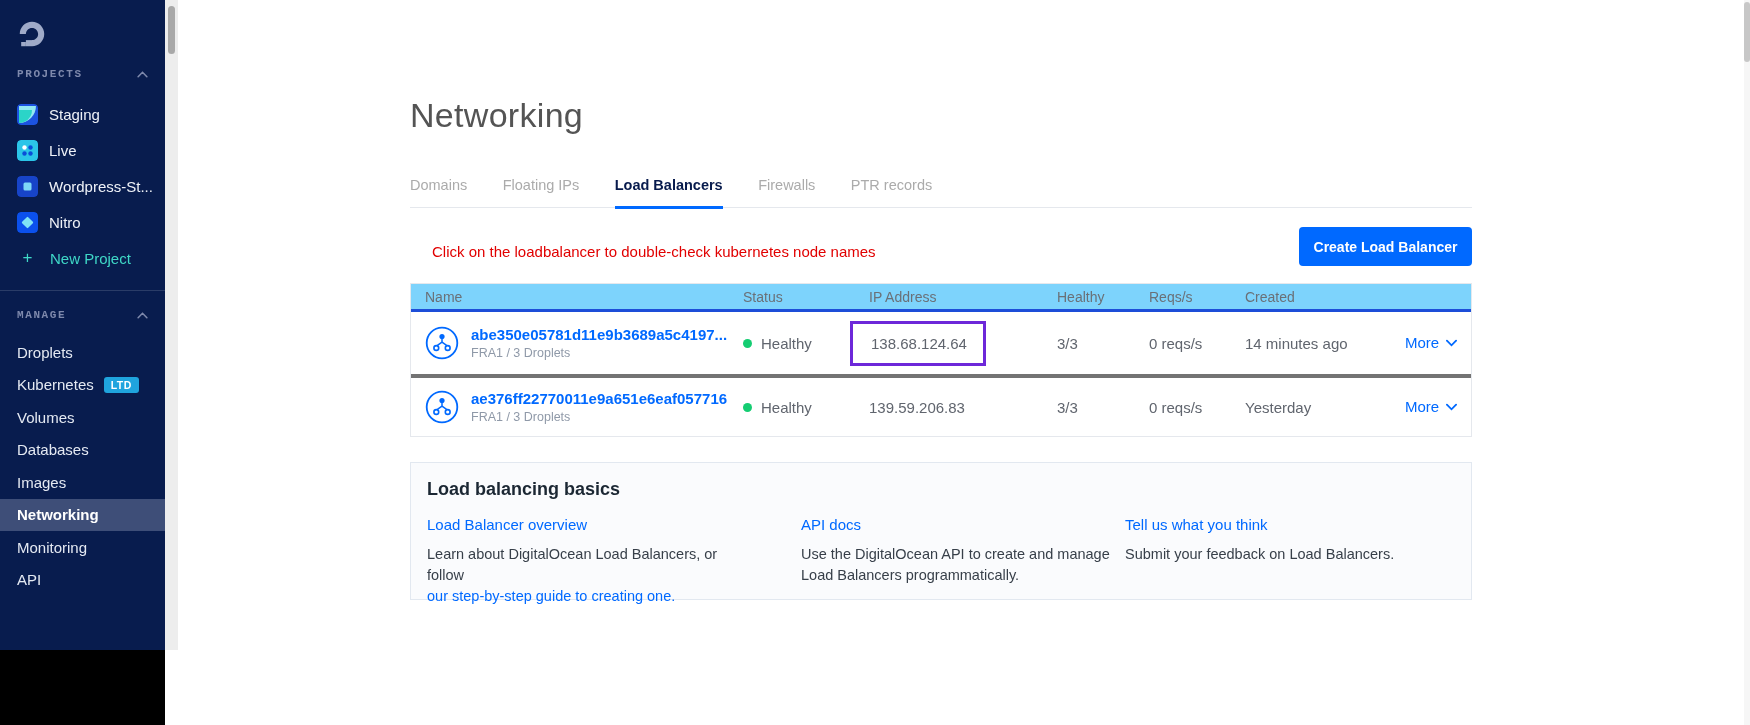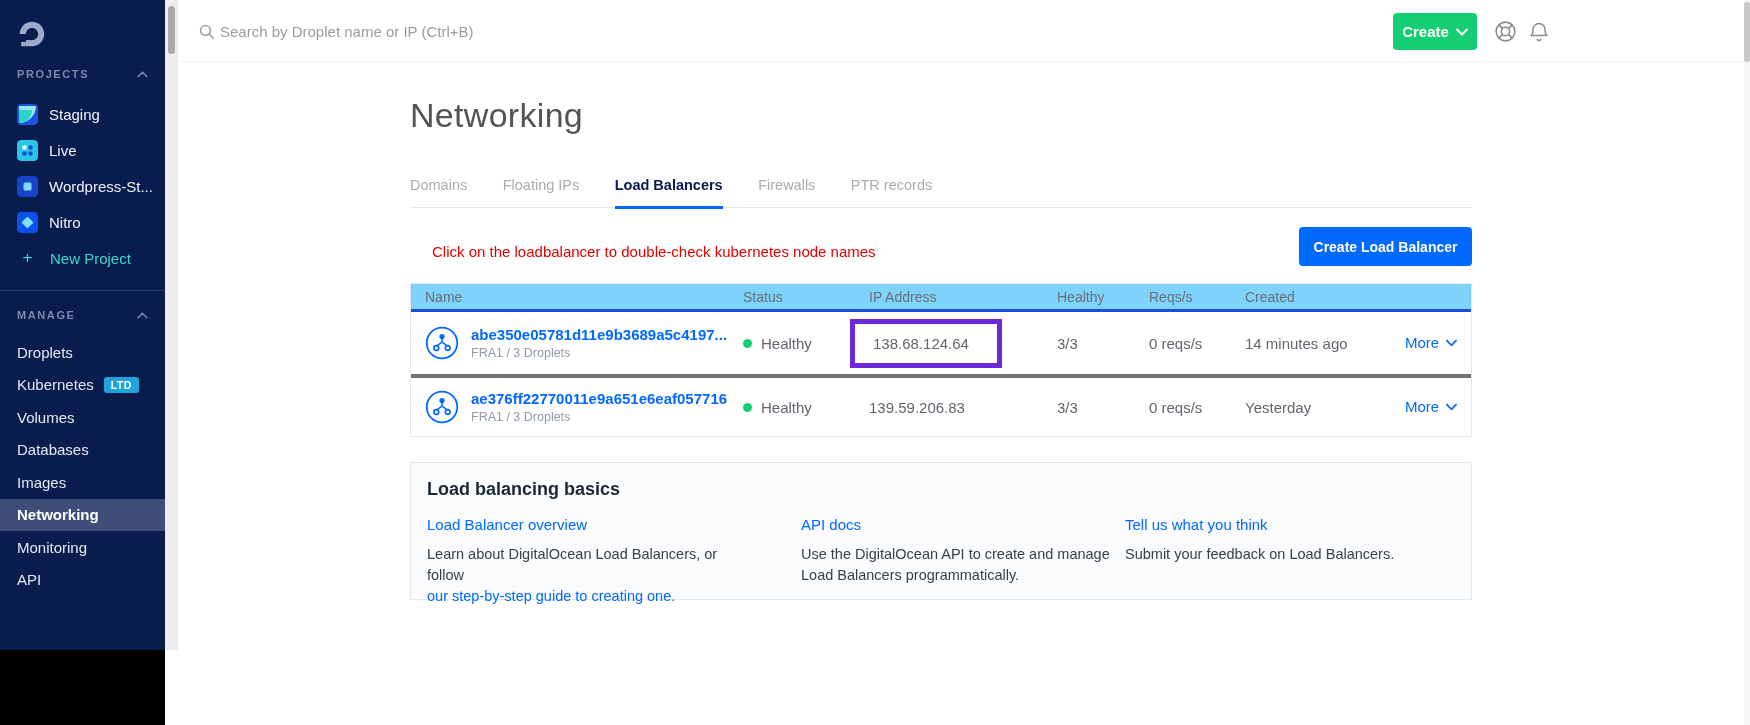--- a/index.html
+++ b/index.html
@@ -5,21 +5,21 @@
   * { margin:0; padding:0; box-sizing:border-box; }
   html,body { width:1750px; height:725px; }
   body { font-family:"Liberation Sans", sans-serif; background:#fff; overflow:hidden; }
   .root { position:relative; width:1750px; height:725px; background:#fff; overflow:hidden; }
 
   
   .sidebar { position:absolute; left:0; top:0; width:165px; height:650px; background:#081C4E; color:#EFF2F8; }
   .sidebar-bottom { position:absolute; left:0; top:650px; width:165px; height:75px; background:#000; }
   .do-logo { position:absolute; left:16px; top:18px; width:32px; height:32px; }
   .side-section-header { position:absolute; left:17px; width:131px; display:flex; justify-content:space-between; align-items:center;
-      font-size:11px; letter-spacing:1.6px; color:#7E89AC; font-weight:bold; }
+      font-size:11px; letter-spacing:1.6px; color:#7E89AC; font-weight:bold;font-family:Liberation Mono, monospace; }
   .proj-list { position:absolute; left:0; top:96px; width:165px; list-style:none; }
   .proj-list li { height:36px; display:flex; align-items:center; padding-left:17px; cursor:pointer; }
   .proj-tile { width:21px; height:21px; border-radius:4px; margin-right:11px; flex:0 0 auto; }
   .proj-label { font-size:15px; color:#EFF2F8; }
   .new-project { color:#3FD8C7 !important; }
   .new-project-plus { color:#3FD8C7; font-size:17px; margin-right:12px; width:21px; text-align:center; }
   .side-divider { position:absolute; left:0; top:290px; width:165px; height:1px; background:rgba(255,255,255,0.14); }
   .manage-list { position:absolute; left:0; top:336px; width:165px; list-style:none; }
   .manage-list li { height:32.5px; display:flex; align-items:center; padding-left:17px; font-size:15px; color:#E4E9F2; cursor:pointer; }
   .manage-list li.active { background:#3E4E78; font-weight:bold; color:#fff; }
@@ -61,21 +61,21 @@
   .lb-head span { font-size:14px; color:#6A7077; }
   .lb-row { height:62px; background:#fff; }
   .lb-row + .lb-row { border-top:4px solid #737373; }
   .name-cell { display:flex; align-items:center; gap:12px; }
   .lb-icon { flex:0 0 auto; }
   .lb-name { font-size:15px; font-weight:bold; color:#0069FF; cursor:pointer; }
   .lb-sub { font-size:12.5px; color:#8F99A8; margin-top:3px; }
   .status-cell { display:flex; align-items:center; gap:9px; font-size:15px; color:#60656E; }
   .status-dot { width:9px; height:9px; border-radius:50%; background:#15CD72; }
   .cell-text { font-size:15px; color:#60656E; }
-  .ip-redbox { display:inline-block; border:5px solid #6d28d9; padding:11px 28px 11px 18px; margin-left:-19px;text-align:center; }
+  .ip-redbox { display:inline-block; border:3px solid #6d28d9; padding:11px 16px 11px 18px; margin-left:-19px;text-align:center; }
   .more-cell { text-align:right; padding-right:20px; }
   .more-link { color:#0069FF; font-size:15px; cursor:pointer; display:inline-flex; align-items:center; gap:7px; }
 
   
   .basics { position:absolute; left:410px; top:462px; width:1062px; height:138px; background:#FAFBFD; border:1px solid #E2E8F0; }
   .basics-title { position:absolute; left:16px; top:16px; font-size:18px; font-weight:bold; color:#1B2733; }
   .basics-col { position:absolute; top:53px; width:330px; }
   .basics-col .blink { color:#0069FF; font-size:15px; cursor:pointer; display:inline-block; }
   .basics-col p { margin-top:10px; font-size:14.5px; line-height:21px; color:#373F49; }
   .basics-col .blink2 { color:#0069FF; font-size:14.5px; line-height:21px; cursor:pointer; }
@@ -175,42 +175,20 @@
           <span>API</span>
         </li>
     </ul>
   </nav>
   <div class="sidebar-bottom"></div>
 
   <div class="side-scroll-track">
     <div class="side-scroll-thumb"></div>
   </div>
 
-  <header class="topbar">
-    <svg class="search-icon" width="17" height="17" viewBox="0 0 16 16" fill="none" stroke="#9B9B9B" stroke-width="1.5">
-        <circle cx="7" cy="7" r="4.6"></circle>
-        <path d="M10.6 10.6L14.4 14.4" stroke-linecap="round"></path>
-      </svg>
-    <input class="search-input" type="text" placeholder="Search by Droplet name or IP (Ctrl+B)" style="">
-    <button class="create-btn">
-      <span>Create</span>
-      <svg width="12" height="8" viewBox="0 0 12 8">
-          <path d="M1 1.5l5 5 5-5" fill="none" stroke="#fff" stroke-width="2" stroke-linecap="round"></path>
-        </svg>
-    </button>
-    <svg class="topbar-icon" style="left:1315px;" width="25" height="25" viewBox="0 0 24 24" fill="none" stroke="#8C8C8C" stroke-width="1.5">
-        <circle cx="12" cy="12" r="9"></circle>
-        <circle cx="12" cy="12" r="4"></circle>
-        <path d="M5.6 5.6l3.6 3.6M14.8 14.8l3.6 3.6M18.4 5.6l-3.6 3.6M9.2 14.8l-3.6 3.6"></path>
-      </svg>
-    <svg class="topbar-icon" style="left:1349px;" width="24" height="25" viewBox="0 0 24 24" fill="none" stroke="#8C8C8C" stroke-width="1.5" stroke-linecap="round" stroke-linejoin="round">
-        <path d="M18 10c0-3.3-2.7-6-6-6s-6 2.7-6 6c0 5-2 6-2 6h16s-2-1-2-6"></path>
-        <path d="M10.3 20a2 2 0 0 0 3.4 0"></path>
-      </svg>
-  </header>
 
   <h1 class="page-title">Networking</h1>
 
   <div class="tabs">
     <span class="tab">Domains</span>
     <span class="tab">Floating IPs</span>
     <span class="tab active">Load Balancers</span>
     <span class="tab">Firewalls</span>
     <span class="tab">PTR records</span>
   </div>

